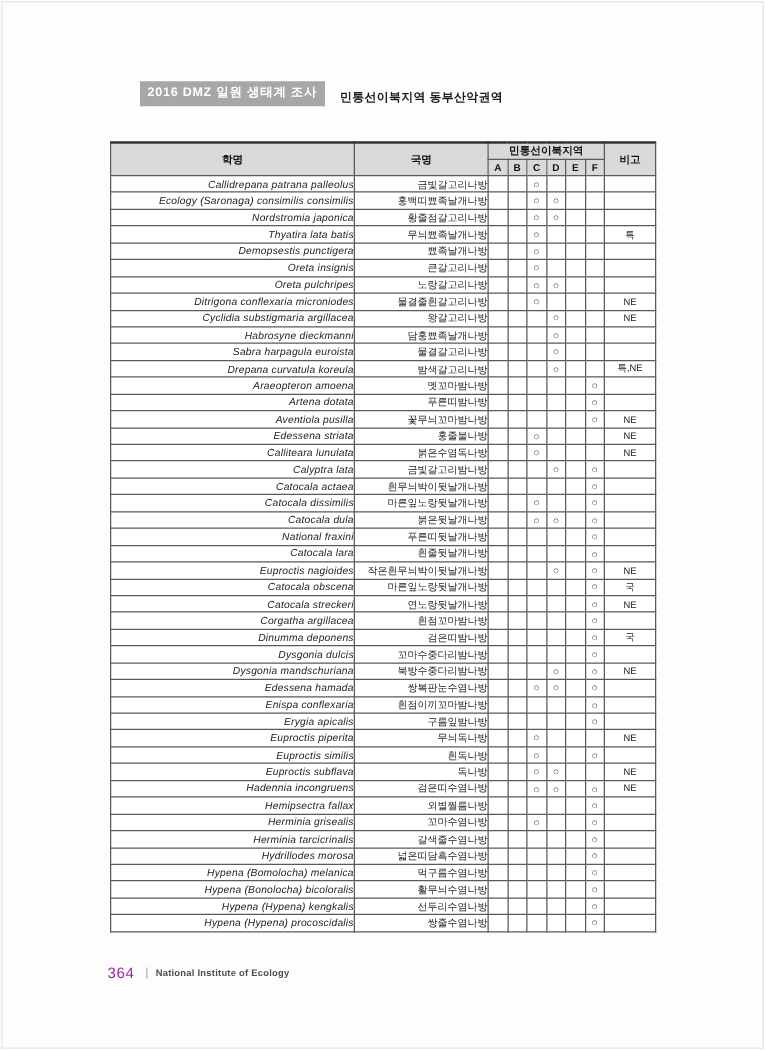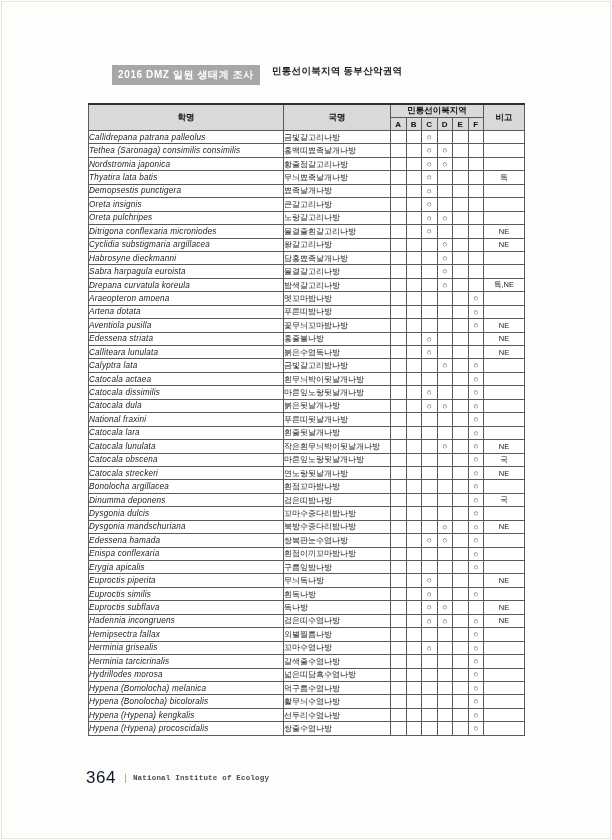--- a/index.html
+++ b/index.html
@@ -11,42 +11,42 @@
     overflow: hidden;
   }
   .scan-frame {
     position: absolute; inset: 1px;
     border: 1px solid #e4e4e0;
     pointer-events: none;
   }
   
   .page-header {
     position: absolute; top: 65px; left: 86px;
-    display: flex; align-items: flex-start; padding-left: 26px;
+    display: flex; align-items: flex-end; padding-left: 26px;
   }
   .banner {
     background: #a7a7a7;
     color: #ffffff;
     font-weight: bold;
     font-size: 10px;
     letter-spacing: 0.6px;
     height: 20px; line-height: 20px;
     width: 148px;
     text-align: center;
   }
   .section-title {
     margin-left: 12px;
     font-size: 9.5px;
     font-weight: bold;
     color: #1b1b1b;
     letter-spacing: 0.3px;
   }
   
   table.species {
-    position: absolute; top: 103px; left: 88px;
+    position: absolute; top: 113px; left: 88px;
     width: 436px;
     border-collapse: collapse;
     table-layout: fixed;
   }
   table.species col.c-sci { width: 195px; }
   table.species col.c-kor { width: 107px; }
   table.species col.c-mark { width: 15.5px; }
   table.species col.c-note { width: 41px; }
   table.species th, table.species td {
     border: 1px solid #5a5a5a;
@@ -67,39 +67,39 @@
   tbody td {
     height: 12.45px;
     font-size: 8px;
     color: #1c1c1c;
     background: #ffffff;
   }
   td.sci {
     font-style: italic;
     font-size: 8.2px;
     padding-left: 6px;
-    text-align: left;
+    text-align: right;
     letter-spacing: 0.2px;
   }
-  td.kor { padding-left: 4px; text-align: left; }
+  td.kor { padding-left: 4px; text-align: right; }
   td.mark {
     text-align: center;
     font-size: 8.5px;
     color: #3a3a3a;
     line-height: 1;
   }
   td.note { text-align: center; font-size: 7.5px; color: #222; }
   
   .page-footer {
     position: absolute; top: 768px; left: 86px;
     display: flex; align-items: center; height: 20px;
   }
-  .page-number { font-size: 17px; color: #0f172a; letter-spacing: 0.5px; }
+  .page-number { font-size: 12px; color: #a21caf; letter-spacing: 0.5px; }
   .footer-divider { width: 1px; height: 9px; background: #b0b0b0; margin: 0 7px 0 9px; }
-  .institute { font-size: 7.5px; font-weight: bold; color: #4d4d4d; letter-spacing: 0.2px; font-family: Liberation Mono, monospace; }
+  .institute { font-size: 7.5px; font-weight: bold; color: #4d4d4d; letter-spacing: 0.2px; }
 </style>
 </head>
 <body>
 
 <div class="scan-frame"></div>
 
 <div class="page-header">
   <div class="banner">2016 DMZ 일원 생태계 조사</div>
   <div class="section-title">민통선이북지역 동부산악권역</div>
 </div>
@@ -138,21 +138,21 @@
         <td class="kor">금빛갈고리나방</td>
         <td class="mark"></td>
         <td class="mark"></td>
         <td class="mark">○</td>
         <td class="mark"></td>
         <td class="mark"></td>
         <td class="mark"></td>
         <td class="note"></td>
       </tr>
       <tr>
-        <td class="sci">Tethea (Saronaga) consimilis consimilis</td>
+        <td class="sci">Ecology (Saronaga) consimilis consimilis</td>
         <td class="kor">홍백띠뾰족날개나방</td>
         <td class="mark"></td>
         <td class="mark"></td>
         <td class="mark">○</td>
         <td class="mark">○</td>
         <td class="mark"></td>
         <td class="mark"></td>
         <td class="note"></td>
       </tr>
       <tr>
@@ -380,21 +380,21 @@
         <td class="kor">흰줄뒷날개나방</td>
         <td class="mark"></td>
         <td class="mark"></td>
         <td class="mark"></td>
         <td class="mark"></td>
         <td class="mark"></td>
         <td class="mark">○</td>
         <td class="note"></td>
       </tr>
       <tr>
-        <td class="sci">Catocala lunulata</td>
+        <td class="sci">Euproctis nagioides</td>
         <td class="kor">작은흰무늬박이뒷날개나방</td>
         <td class="mark"></td>
         <td class="mark"></td>
         <td class="mark"></td>
         <td class="mark">○</td>
         <td class="mark"></td>
         <td class="mark">○</td>
         <td class="note">NE</td>
       </tr>
       <tr>
@@ -413,21 +413,21 @@
         <td class="kor">연노랑뒷날개나방</td>
         <td class="mark"></td>
         <td class="mark"></td>
         <td class="mark"></td>
         <td class="mark"></td>
         <td class="mark"></td>
         <td class="mark">○</td>
         <td class="note">NE</td>
       </tr>
       <tr>
-        <td class="sci">Bonolocha argillacea</td>
+        <td class="sci">Corgatha argillacea</td>
         <td class="kor">흰점꼬마밤나방</td>
         <td class="mark"></td>
         <td class="mark"></td>
         <td class="mark"></td>
         <td class="mark"></td>
         <td class="mark"></td>
         <td class="mark">○</td>
         <td class="note"></td>
       </tr>
       <tr>

